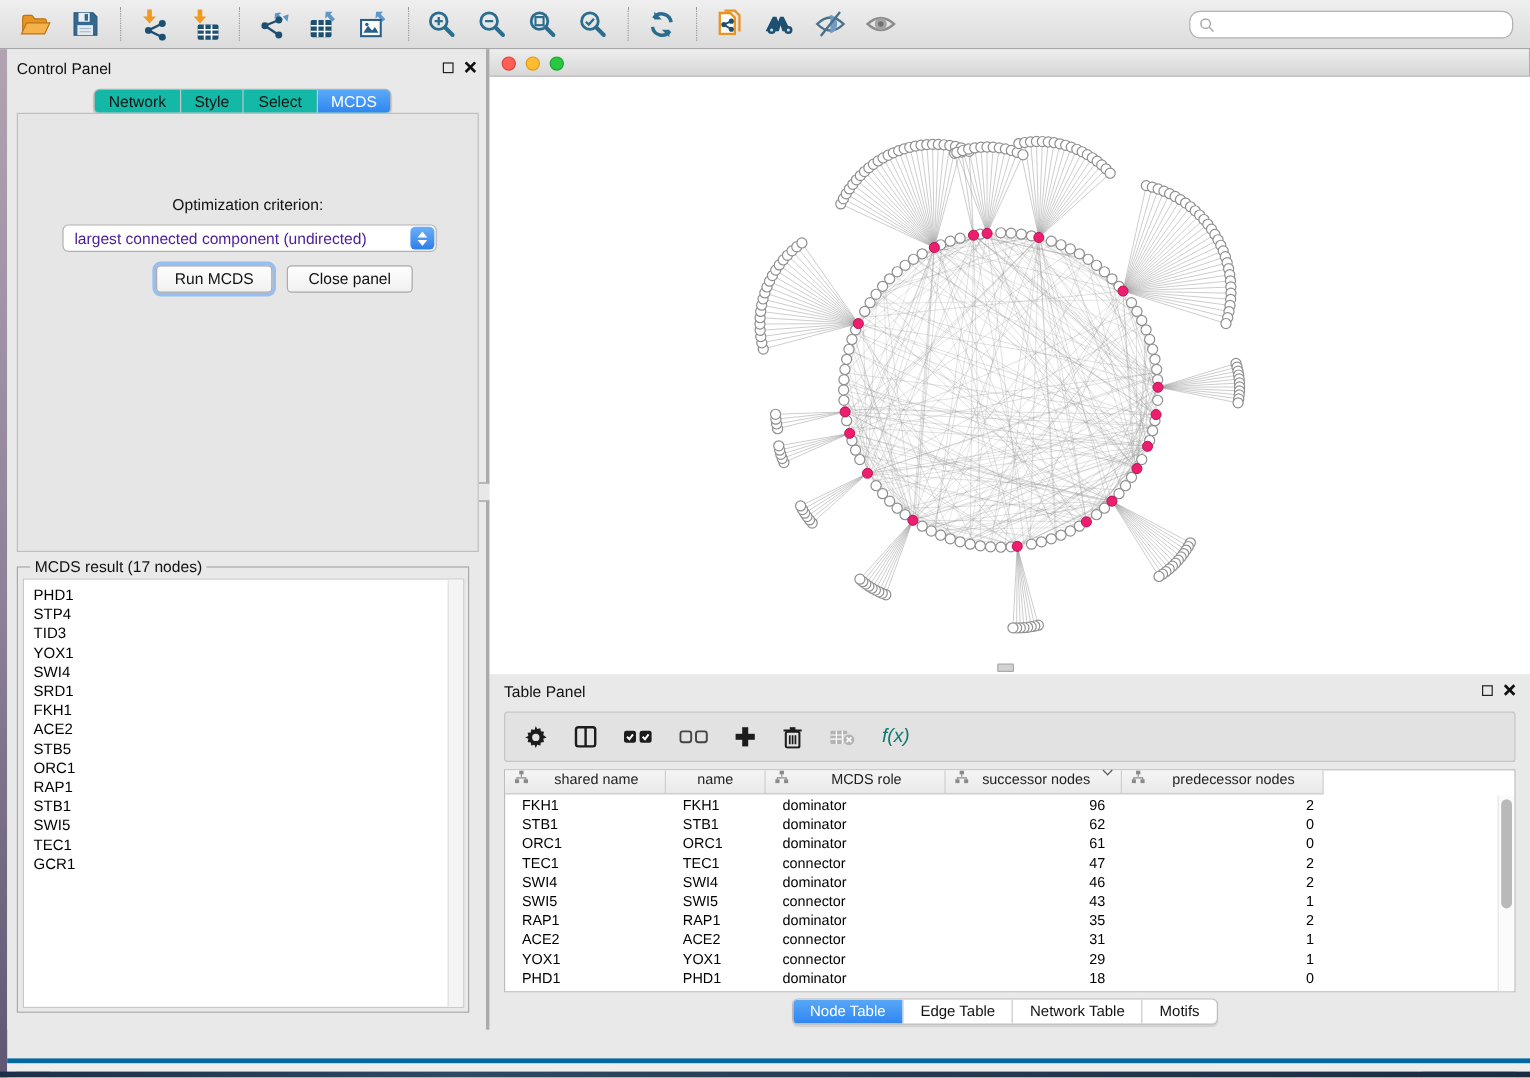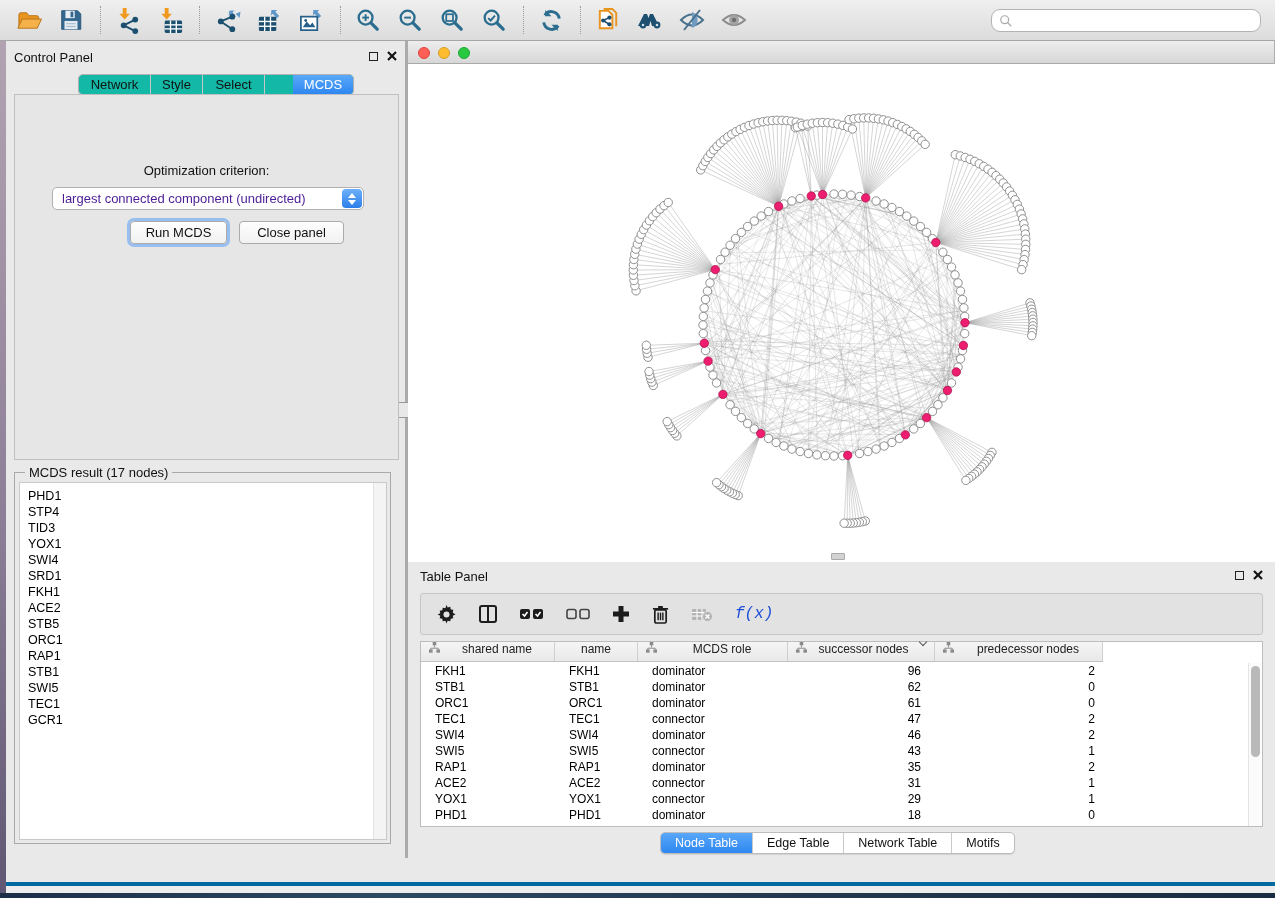--- a/index.html
+++ b/index.html
@@ -23,21 +23,21 @@
     background:linear-gradient(90deg,#1d2e47,#2d4a62 30%,#24394f 60%,#1a2c42); }
 
   
   #control-panel { position:absolute; left:6px; top:41px; width:399px; height:817px; background:#e9e9e9; }
   .panel-title { position:absolute; left:8px; top:9px; font-size:13px; color:#111; }
   .panel-icons { position:absolute; right:8px; top:10px; display:flex; gap:9px; align-items:center; }
   .float-box { width:9px; height:9px; border:1.5px solid #222; display:inline-block; }
   .seg { position:absolute; left:72px; top:33px; height:21px; display:flex;
     background:#14b8a6; border:1px solid #b2b2b2; border-radius:5px; overflow:hidden; box-shadow:0 1px 1px rgba(0,0,0,.12); }
   .seg > div { font-size:13px; color:#111; display:flex; align-items:center; justify-content:center; border-right:1px solid #c6c6c6; }
-  .seg > div:last-child { border-right:none;margin-left:28px; }
+  .seg > div:last-child { border-right:none; }
   .seg .w1{width:72px}.seg .w2{width:52px}.seg .w3{width:62px}.seg .w4{width:60px}
   .seg .sel { background:linear-gradient(#5aa9f8,#2e86f0); color:#fff; }
   #cp-content { position:absolute; left:8px; top:53px; width:385px; height:366px;
     background:#e6e6e6; border:1px solid #bfbfbf; }
   #opt-label { position:absolute; left:0; top:68px; width:100%; text-align:center; font-size:13px; color:#111; }
   #criterion { position:absolute; left:37px; top:92px; width:312px; height:23px; background:#fff;
     border:1px solid #b1b1b1; border-radius:5px; font-size:13px; color:#4c1d95;
     display:flex; align-items:center; padding-left:9px; }
   #criterion .stepper { position:absolute; right:1px; top:1px; width:20px; height:19px; border-radius:4px;
     background:linear-gradient(#6cb0f9,#2d7ee9); display:flex; flex-direction:column; align-items:center; justify-content:center; gap:2px; }
@@ -71,21 +71,21 @@
   #tl-green { left:50px; background:#28c840; border:.5px solid #1da533; }
   #net-title { position:absolute; left:0; top:4px; width:100%; text-align:center; font-size:12.5px; color:#222; }
   #net-canvas { position:absolute; left:0; top:23px; width:867px; height:498px; background:#fff; }
 
   
   #table-panel { position:absolute; left:408px; top:562px; width:867px; height:296px; background:#e9e9e9; }
   #tp-title { position:absolute; left:12px; top:7px; font-size:13px; color:#111; }
   #tp-icons { position:absolute; right:12px; top:8px; display:flex; gap:9px; align-items:center; }
   #tp-toolbar { position:absolute; left:12px; top:31px; width:843px; height:42px; background:#e2e2e2;
     border:1px solid #c6c6c6; border-radius:3px; display:flex; align-items:center; padding-left:16px; gap:22px; }
-  .fx { font-family:Liberation Mono, monospace; font-style:italic; font-size:16px; color:#1d4ed8; }
+  .fx { font-family:Liberation Sans, sans-serif; font-style:italic; font-size:16px; color:#0f766e; }
 
   #table-area { position:absolute; left:12px; top:79px; width:843px; height:186px; background:#fff; border:1px solid #bdbdbd; }
   #thead { position:absolute; left:0; top:0; height:20px; display:flex;
     background:linear-gradient(#f5f5f5,#e9e9e9); border-bottom:1px solid #c2c2c2; }
   .th { position:relative; display:flex; align-items:flex-start; border-right:1px solid #cfcfcf; font-size:12px; color:#222; }
   .th .hicon { margin-left:8px; }
   .th .hlabel { flex:1; text-align:center; padding:0 4px; }
   .c0{width:134px}.c1{width:83px}.c2{width:150px}.c3{width:147px}.c4{width:168px}
   .chev { width:6px; height:6px; border-right:1.6px solid #555; border-bottom:1.6px solid #555;
     transform:rotate(45deg); margin-right:8px; margin-top:-3px; }

